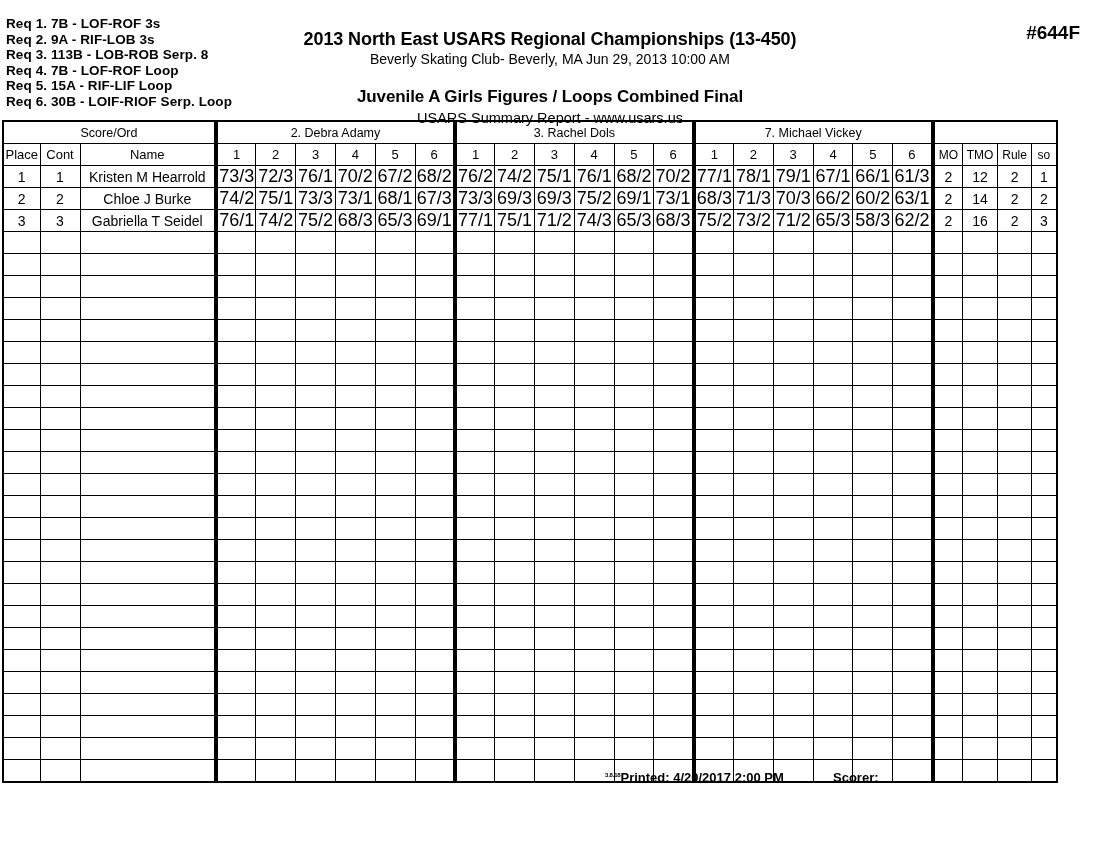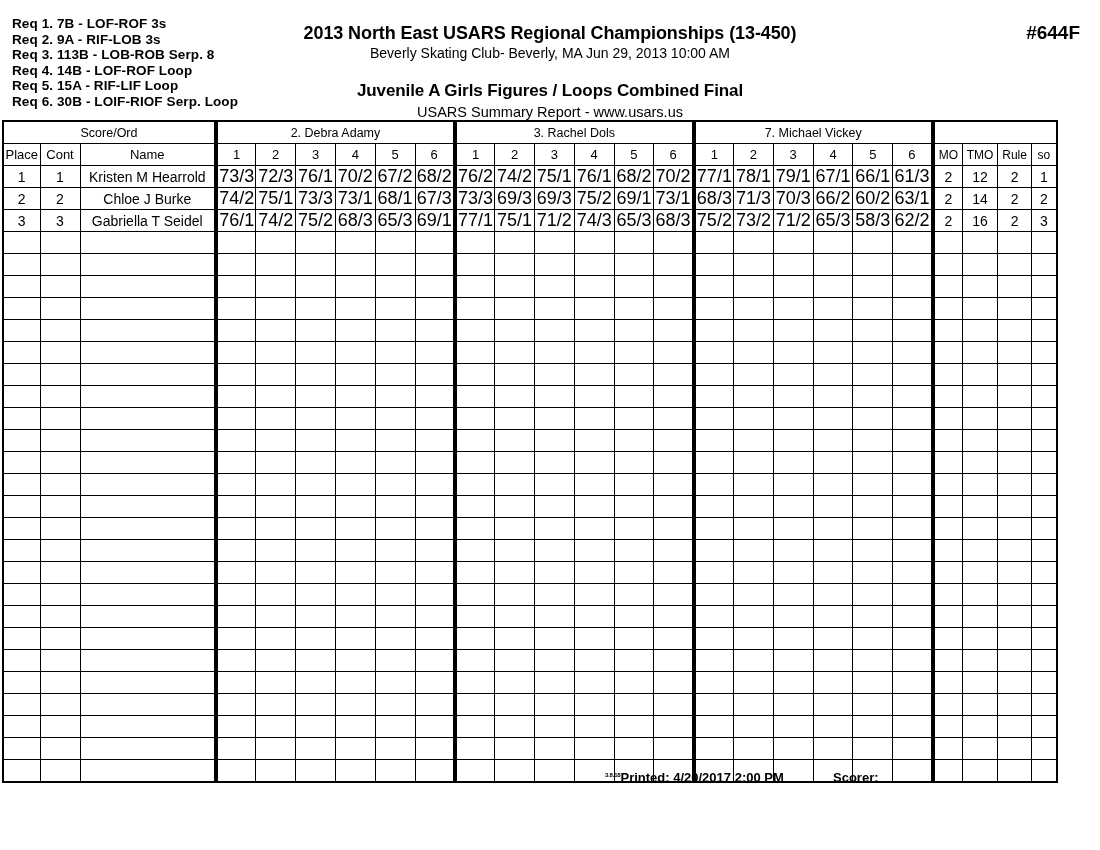--- a/index.html
+++ b/index.html
@@ -12,35 +12,35 @@
     height: 850px;
     font-family: "Liberation Sans", sans-serif;
     color: #000000;
     position: relative;
     overflow: hidden;
   }
 
   
   #req-list {
     position: absolute;
-    left: 12px;
+    left: 6px;
     top: 16px;
     font-size: 13.5px;
     font-weight: bold;
     line-height: 15.6px;
     letter-spacing: 0.1px;
     white-space: nowrap;
   }
   #req-list .req-line { display: block; }
 
   
   #title-block {
     position: absolute;
     left: 200px;
-    top: 22px;
+    top: 28px;
     width: 700px;
     text-align: center;
   }
   #event-title {
     font-size: 18px;
     font-weight: bold;
     line-height: 22px;
     letter-spacing: -0.1px;
   }
   #venue-line {
@@ -179,21 +179,21 @@
     font-size: 13px;
   }
 </style>
 </head>
 <body>
 
 <div id="req-list">
     <span class="req-line">Req  1.  7B - LOF-ROF 3s</span>
     <span class="req-line">Req  2.  9A - RIF-LOB 3s</span>
     <span class="req-line">Req  3.  113B - LOB-ROB Serp. 8</span>
-    <span class="req-line">Req  4.  14B - LOF-ROF Loop</span>
+    <span class="req-line">Req  4.  7B - LOF-ROF Loop</span>
     <span class="req-line">Req  5.  15A - RIF-LIF Loop</span>
     <span class="req-line">Req  6.  30B - LOIF-RIOF Serp. Loop</span>
   </div>
 
 <div id="title-block">
   <div id="event-title">2013 North East USARS Regional Championships (13-450)</div>
   <div id="venue-line">Beverly Skating Club- Beverly, MA  Jun 29, 2013  10:00 AM</div>
   <div id="category-title">Juvenile A Girls Figures / Loops Combined Final</div>
   <div id="report-line">USARS Summary Report - www.usars.us</div>
 </div>

